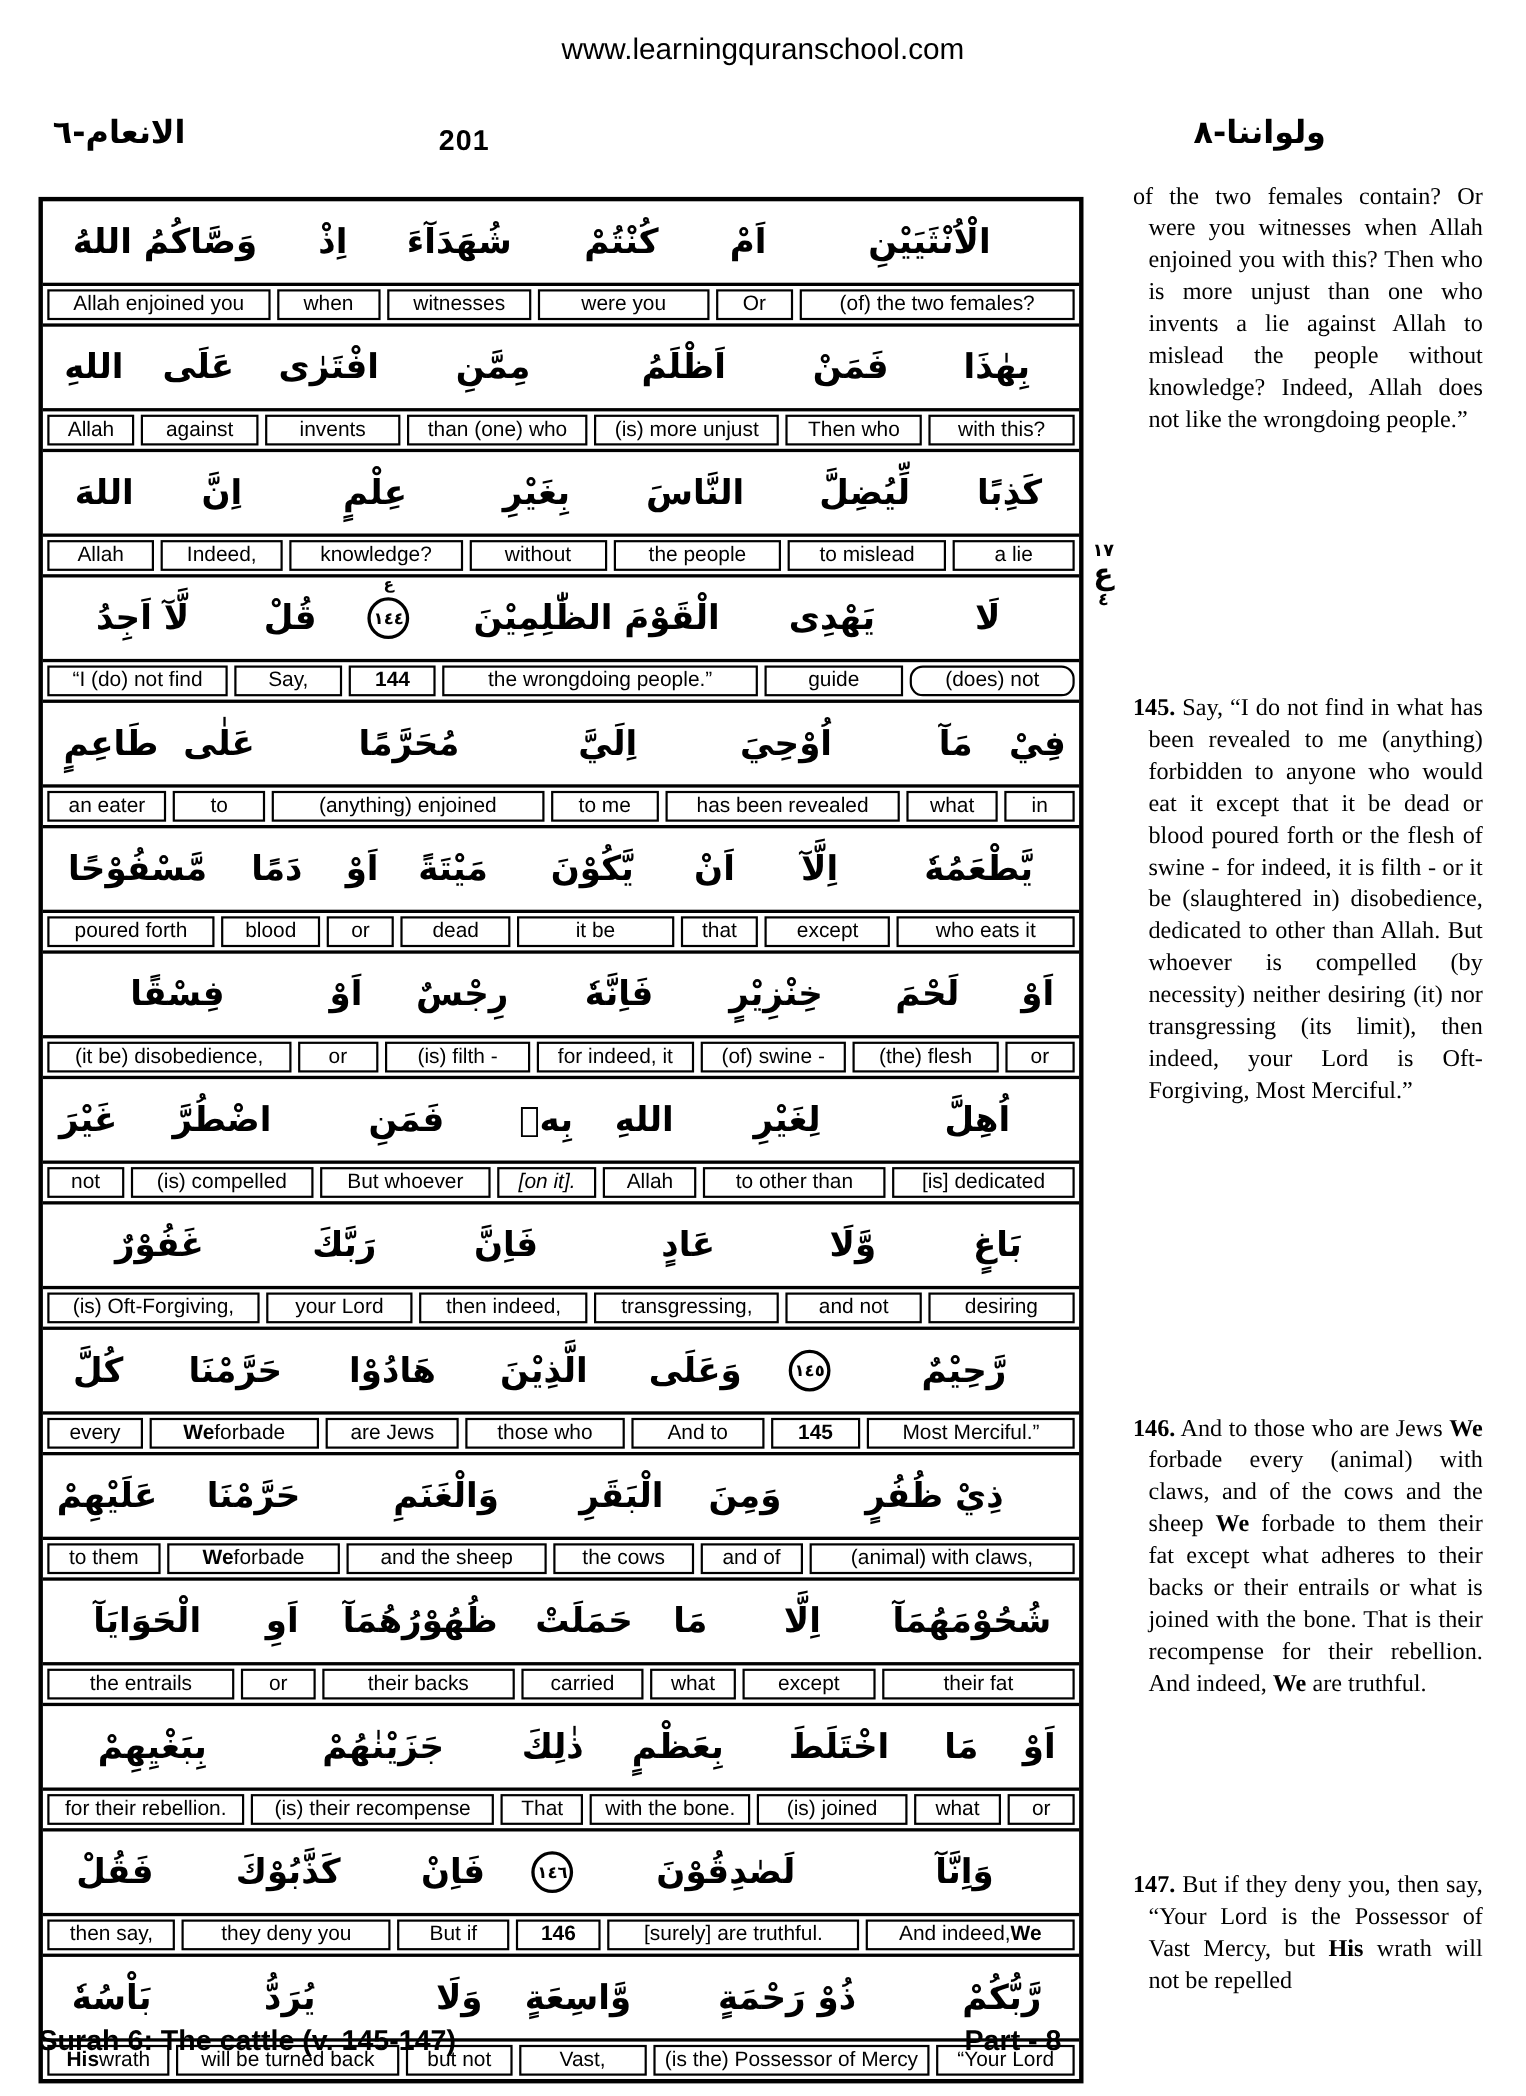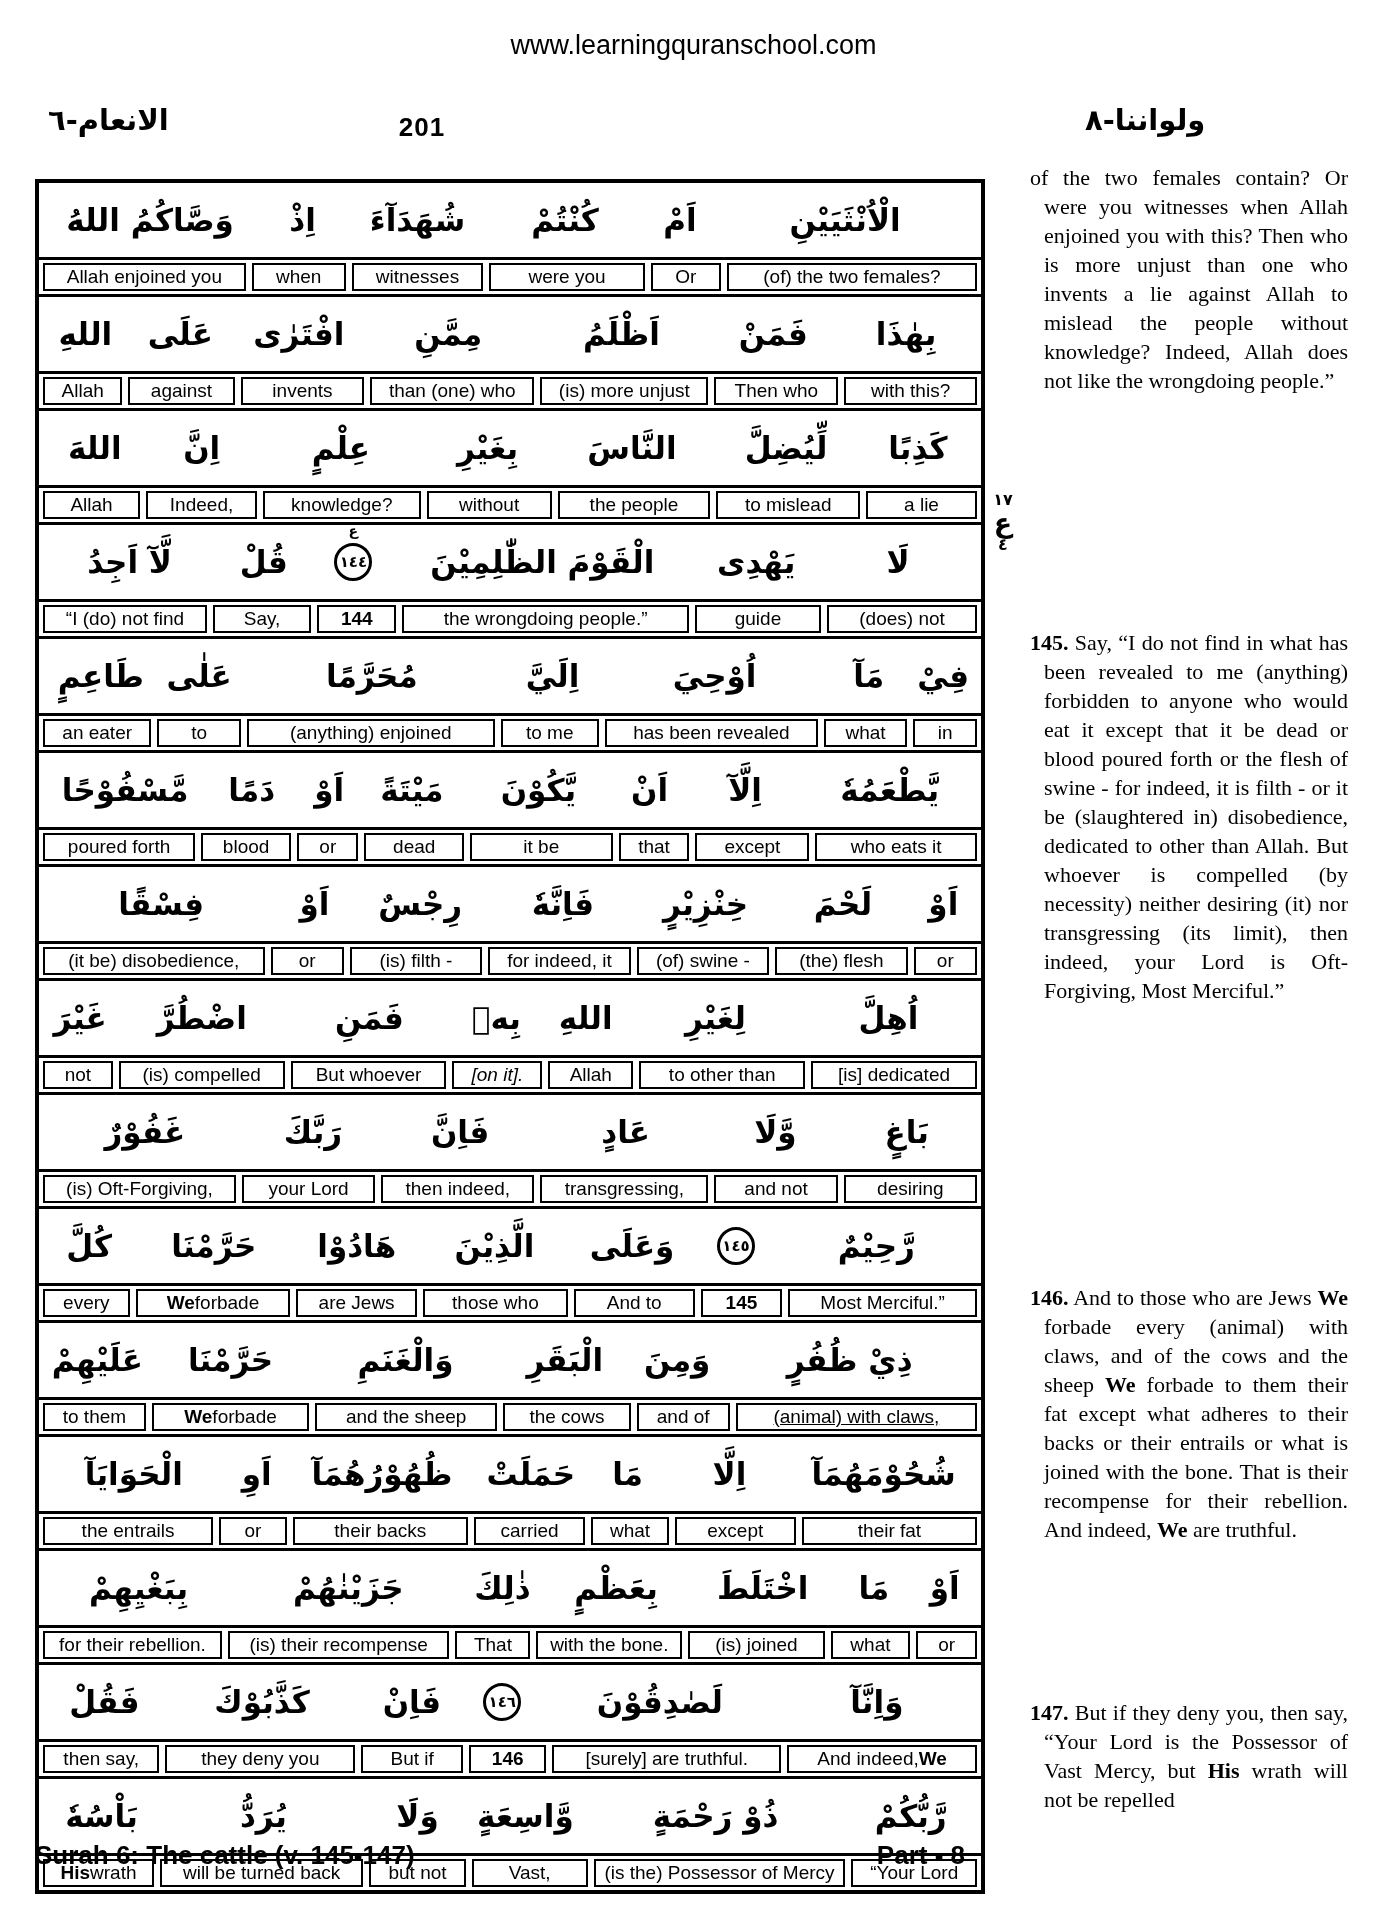--- a/index.html
+++ b/index.html
@@ -130,21 +130,21 @@
           <div class="acell" style="flex-grow: 1.55;">لَا</div>
         </div>
         <div class="english-row">
           <div class="ecell" style="flex-grow: 1.7;">“I (do) not find</div>
           <div class="ecell" style="flex-grow: 1;">Say,</div>
           <div class="ecell" style="flex-grow: 0.8;">
             <b>144</b>
           </div>
           <div class="ecell" style="flex-grow: 3;">the wrongdoing people.”</div>
           <div class="ecell" style="flex-grow: 1.3;">guide</div>
-          <div class="ecell" style="flex-grow: 1.55;">(does) not</div>
+          <div class="ecell" style="flex-grow: 1.55; border-radius: 12px;">(does) not</div>
         </div>
       </div>
       <div class="pair">
         <div class="arabic-row">
           <div class="acell" style="flex-grow: 1.05;">طَاعِمٍ</div>
           <div class="acell" style="flex-grow: 0.8;">عَلٰى</div>
           <div class="acell" style="flex-grow: 2.45;">مُحَرَّمًا</div>
           <div class="acell" style="flex-grow: 0.95;">اِلَيَّ</div>
           <div class="acell" style="flex-grow: 2.1;">اُوْحِيَ</div>
           <div class="acell" style="flex-grow: 0.8;">مَآ</div>
@@ -272,21 +272,21 @@
           <div class="acell" style="flex-grow: 1.25;">الْبَقَرِ</div>
           <div class="acell" style="flex-grow: 0.9;">وَمِنَ</div>
           <div class="acell" style="flex-grow: 2.4;">ذِيْ ظُفُرٍ</div>
         </div>
         <div class="english-row">
           <div class="ecell" style="flex-grow: 1;">to them</div>
           <div class="ecell" style="flex-grow: 1.55;"><b>We</b> forbade</div>
           <div class="ecell" style="flex-grow: 1.8;">and the sheep</div>
           <div class="ecell" style="flex-grow: 1.25;">the cows</div>
           <div class="ecell" style="flex-grow: 0.9;">and of</div>
-          <div class="ecell" style="flex-grow: 2.4; text-decoration: underline;">(animal) with claws,</div>
+          <div class="ecell" style="flex-grow: 2.4;">(animal) with claws,</div>
         </div>
       </div>
       <div class="pair">
         <div class="arabic-row">
           <div class="acell" style="flex-grow: 1.7;">الْحَوَايَآ</div>
           <div class="acell" style="flex-grow: 0.65;">اَوِ</div>
           <div class="acell" style="flex-grow: 1.75;">ظُهُوْرُهُمَآ</div>
           <div class="acell" style="flex-grow: 1.1;">حَمَلَتْ</div>
           <div class="acell" style="flex-grow: 0.75;">مَا</div>
           <div class="acell" style="flex-grow: 1.2;">اِلَّا</div>

